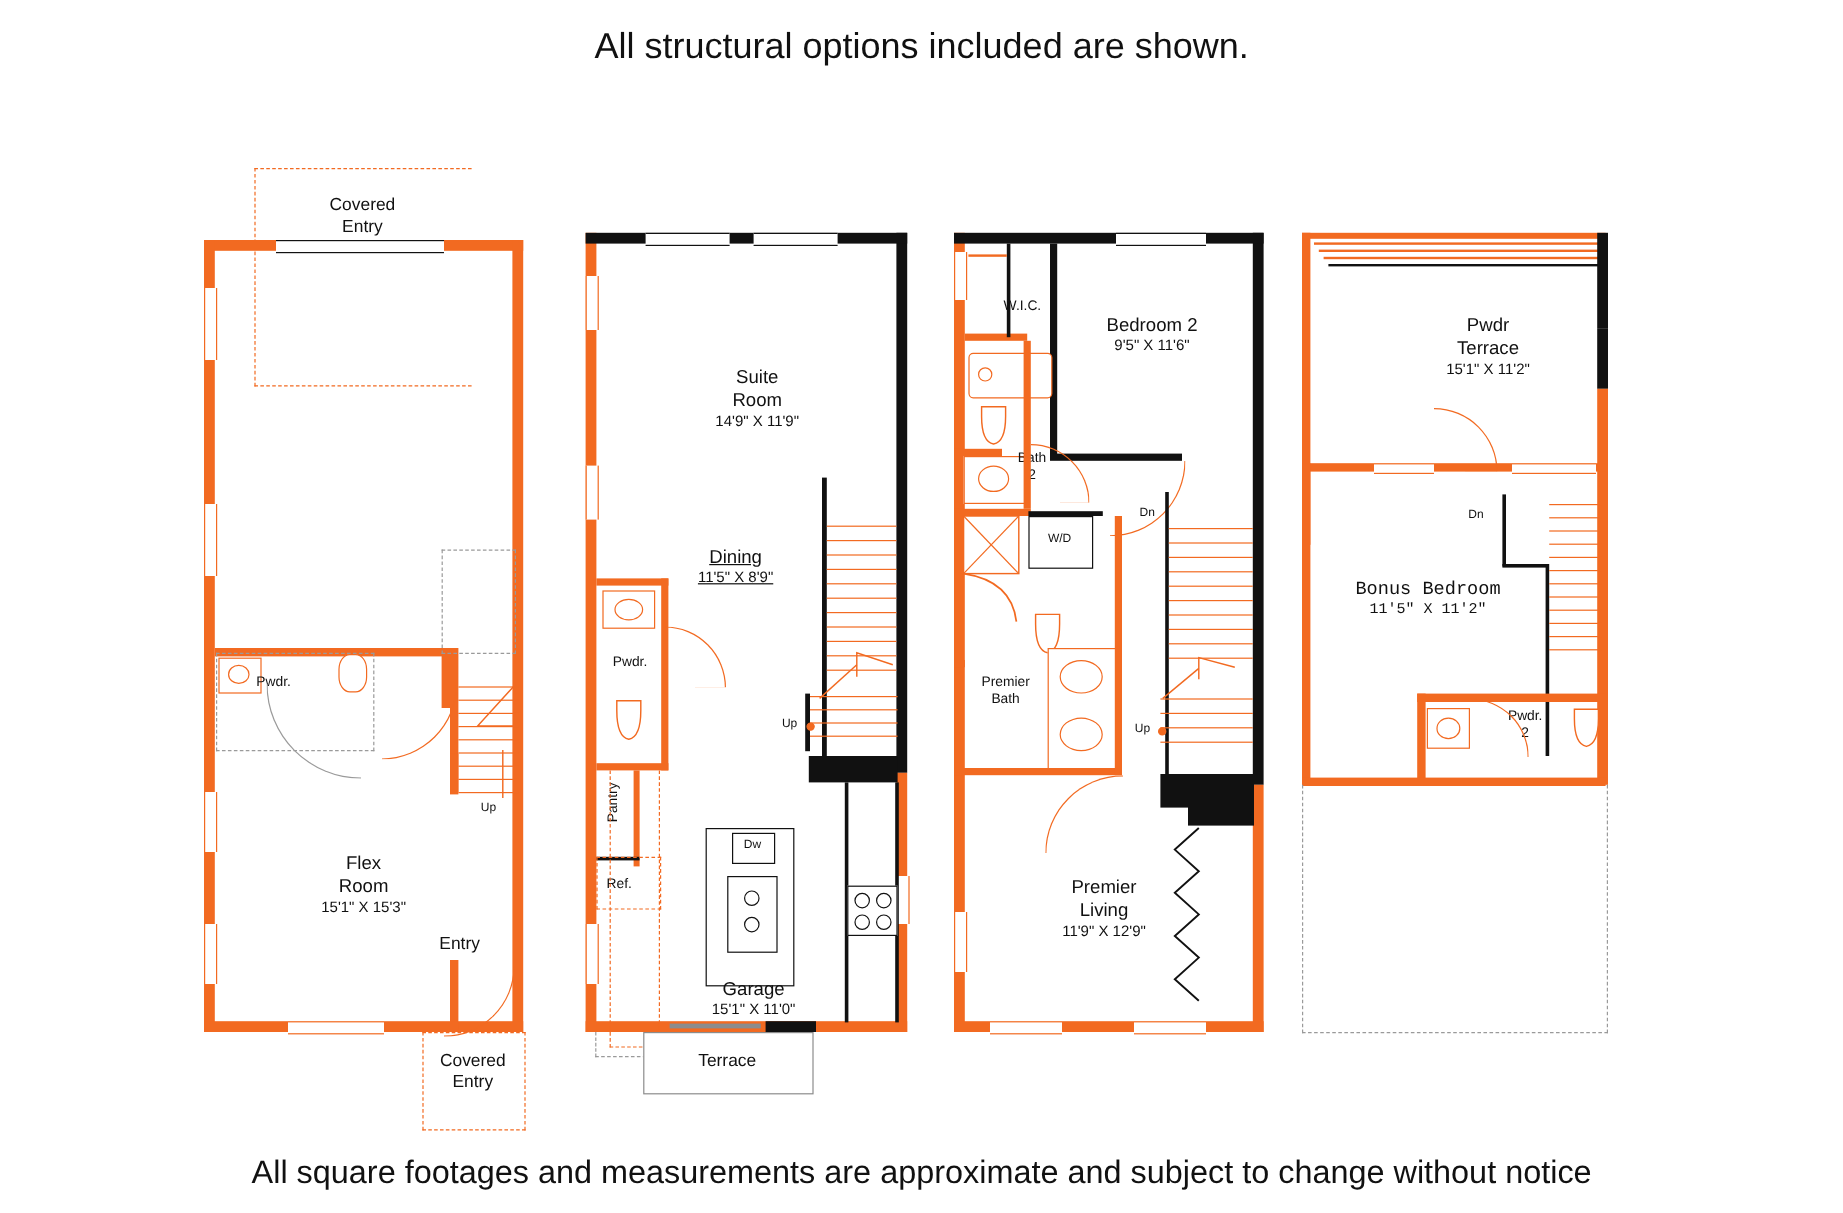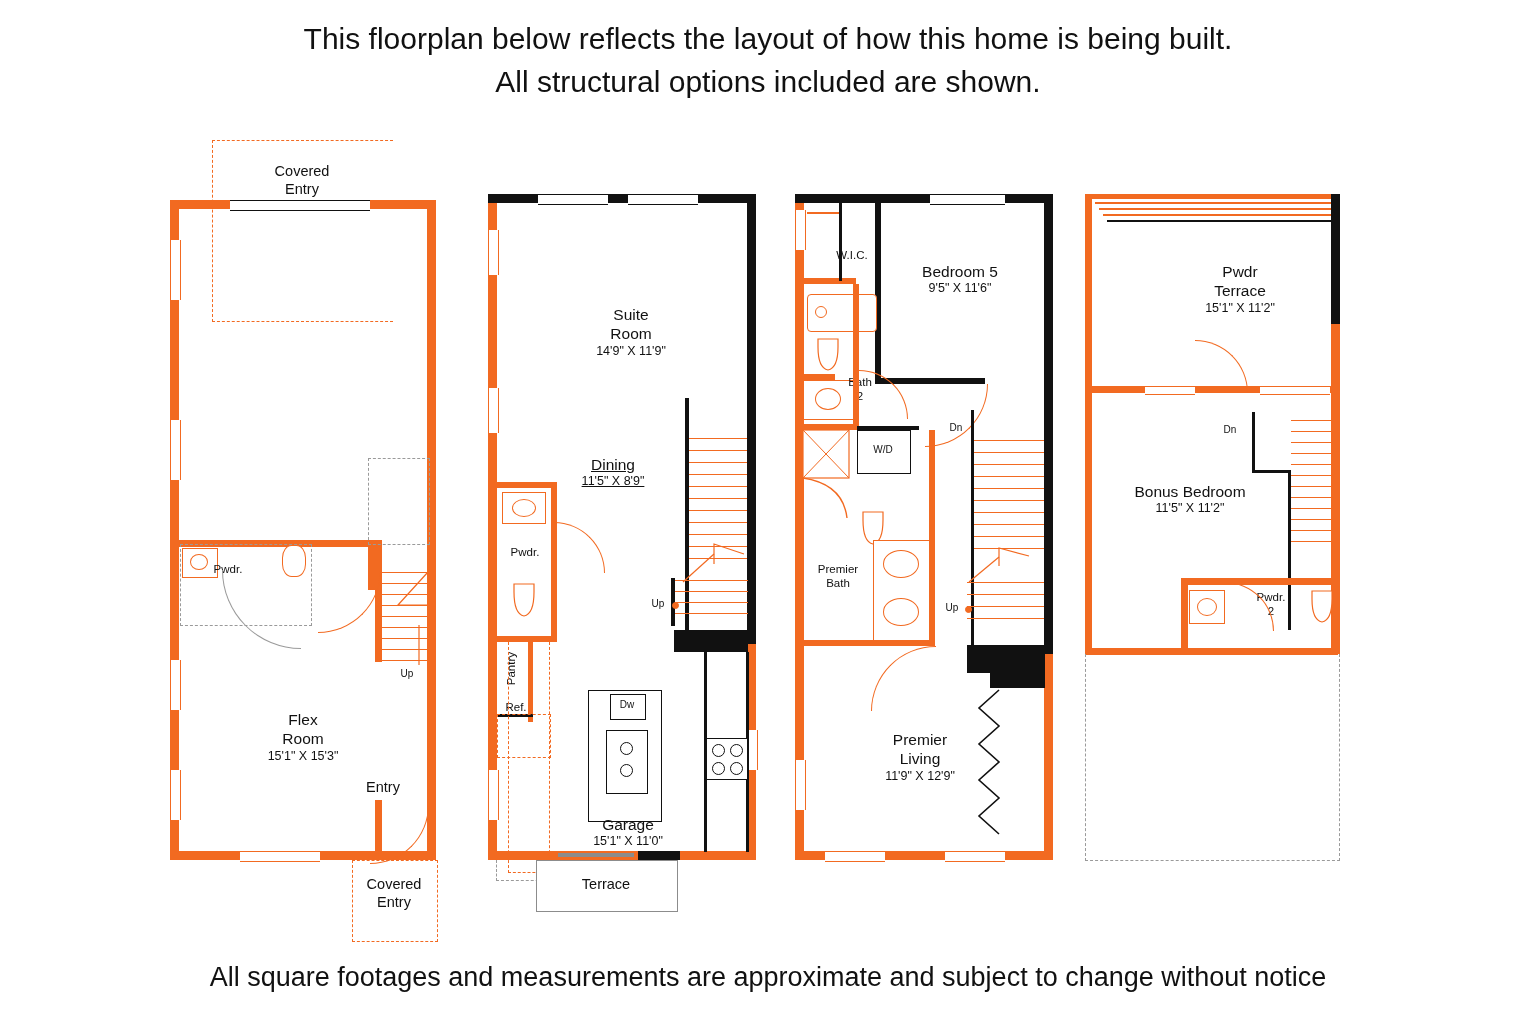--- a/index.html
+++ b/index.html
@@ -39,21 +39,20 @@
   .arc{position:absolute;border:1.2px solid #f26a21;border-radius:50%;}
   .arcg{position:absolute;border:1.2px solid #9a9a9a;border-radius:50%;}
   .stair{position:absolute;}
   .stair i{position:absolute;background:#f26a21;height:1.2px;left:0;right:0;}
   svg{overflow:visible;}
 </style>
 </head>
 <body>
 
 <div class="header">
-  <div>This floorplan below reflects the layout of how this home is being built.</div>
   <div>All structural options included are shown.</div>
 </div>
 
 <div class="plan" style="left:170px;top:140px;width:275px;height:800px;">
 
   <div class="dash" style="left:42px;top:0px;width:180px;height:180px;border-right:none;"></div>
   <div class="lbl" style="left:62px;top:22px;width:140px;">
     <div>Covered</div>
     <div>Entry</div>
   </div>
@@ -186,21 +185,21 @@
   <div class="fix" style="left:24px;top:309px;width:22px;height:16px;"></div>
   <div class="lbl tiny" style="left:8px;top:355px;width:58px;">Pwdr.</div>
   <svg style="position:absolute;left:20px;top:390px;width:32px;height:40px;">
     <path d="M6 4 L26 4 L26 12 Q26 34 16 36 Q6 34 6 12 Z" fill="#fff" stroke="#f26a21" stroke-width="1.2"></path>
   </svg>
   <div class="arc" style="left:66px;top:332px;width:50px;height:50px;border-bottom:none;border-left:none;border-radius:0 100% 0 0;"></div>
 
   <div class="w" style="left:40px;top:452px;width:5px;height:80px;"></div>
   <div class="lbl tiny vert" style="left:16px;top:462px;width:20px;">Pantry</div>
   <div class="lineb" style="left:9px;top:524px;width:36px;height:3px;"></div>
-  <div class="lbl tiny" style="left:10px;top:510px;width:36px;">Ref.</div>
+  <div class="lbl tiny" style="left:10px;top:540px;width:36px;">Ref.</div>
   <div class="dash" style="left:9px;top:524px;width:52px;height:42px;"></div>
   <div class="dash" style="left:20px;top:452px;width:40px;height:230px;border-top:none;"></div>
 
   <div class="fixrb" style="left:100px;top:500px;width:72px;height:130px;"></div>
   <div class="fixrb" style="left:122px;top:504px;width:34px;height:24px;"></div>
   <div class="lbl xtiny" style="left:122px;top:509px;width:34px;">Dw</div>
   <div class="fixrb" style="left:118px;top:540px;width:40px;height:62px;"></div>
   <div class="fix" style="left:132px;top:552px;width:11px;height:11px;border-color:#111;"></div>
   <div class="fix" style="left:132px;top:574px;width:11px;height:11px;border-color:#111;"></div>
 
@@ -234,21 +233,21 @@
   <div class="win" style="left:0px;top:570px;width:9px;height:50px;border-top:none;border-bottom:none;border-left:1.5px solid #f26a21;border-right:1.5px solid #f26a21;"></div>
   <div class="win" style="left:30px;top:661px;width:60px;height:9px;"></div>
   <div class="win" style="left:150px;top:661px;width:60px;height:9px;"></div>
 
   <div class="w" style="left:9px;top:88px;width:52px;height:6px;"></div>
   <div class="lineb" style="left:44px;top:13px;width:3px;height:78px;"></div>
   <div class="line" style="left:12px;top:22px;width:32px;height:2px;"></div>
   <div class="lbl tiny" style="left:22px;top:58px;width:70px;">W.I.C.</div>
 
   <div class="lbl" style="left:90px;top:72px;width:150px;">
-    <div class="big">Bedroom 5</div>
+    <div class="big">Bedroom 2</div>
     <div class="dim">9'5" X 11'6"</div>
   </div>
   <div class="wb" style="left:80px;top:13px;width:6px;height:180px;"></div>
   <div class="wb" style="left:80px;top:188px;width:110px;height:6px;"></div>
   <div class="arc" style="left:130px;top:194px;width:62px;height:62px;border-top:none;border-left:none;border-radius:0 0 100% 0;"></div>
 
   <div class="fixr" style="left:12px;top:104px;width:68px;height:36px;border-radius:4px;"></div>
   <div class="fix" style="left:20px;top:116px;width:10px;height:10px;"></div>
   <svg style="position:absolute;left:18px;top:146px;width:30px;height:38px;">
     <path d="M5 3 L25 3 L25 11 Q25 32 15 34 Q5 32 5 11 Z" fill="#fff" stroke="#f26a21" stroke-width="1.2"></path>
@@ -366,21 +365,21 @@
       <i style="top:44px;"></i>
     <i style="top:55px;"></i>
       <i style="top:66px;"></i>
       <i style="top:77px;"></i>
       <i style="top:88px;"></i>
       <i style="top:99px;"></i>
     <i style="top:110px;"></i>
       <i style="top:121px;"></i>
   </div>
 
-  <div class="lbl" style="left:20px;top:292px;width:170px;">
+  <div class="lbl" style="left:20px;top:292px;width:170px;font-family:Liberation Mono, monospace;">
     <div class="big">Bonus Bedroom</div>
     <div class="dim">11'5" X 11'2"</div>
   </div>
 
   <div class="w" style="left:96px;top:388px;width:157px;height:7px;"></div>
   <div class="w" style="left:96px;top:388px;width:7px;height:76px;"></div>
   <div class="w" style="left:0px;top:458px;width:253px;height:7px;"></div>
   <div class="fixr" style="left:104px;top:400px;width:34px;height:32px;"></div>
   <div class="fix" style="left:112px;top:408px;width:18px;height:16px;"></div>
   <svg style="position:absolute;left:222px;top:398px;width:30px;height:38px;">

